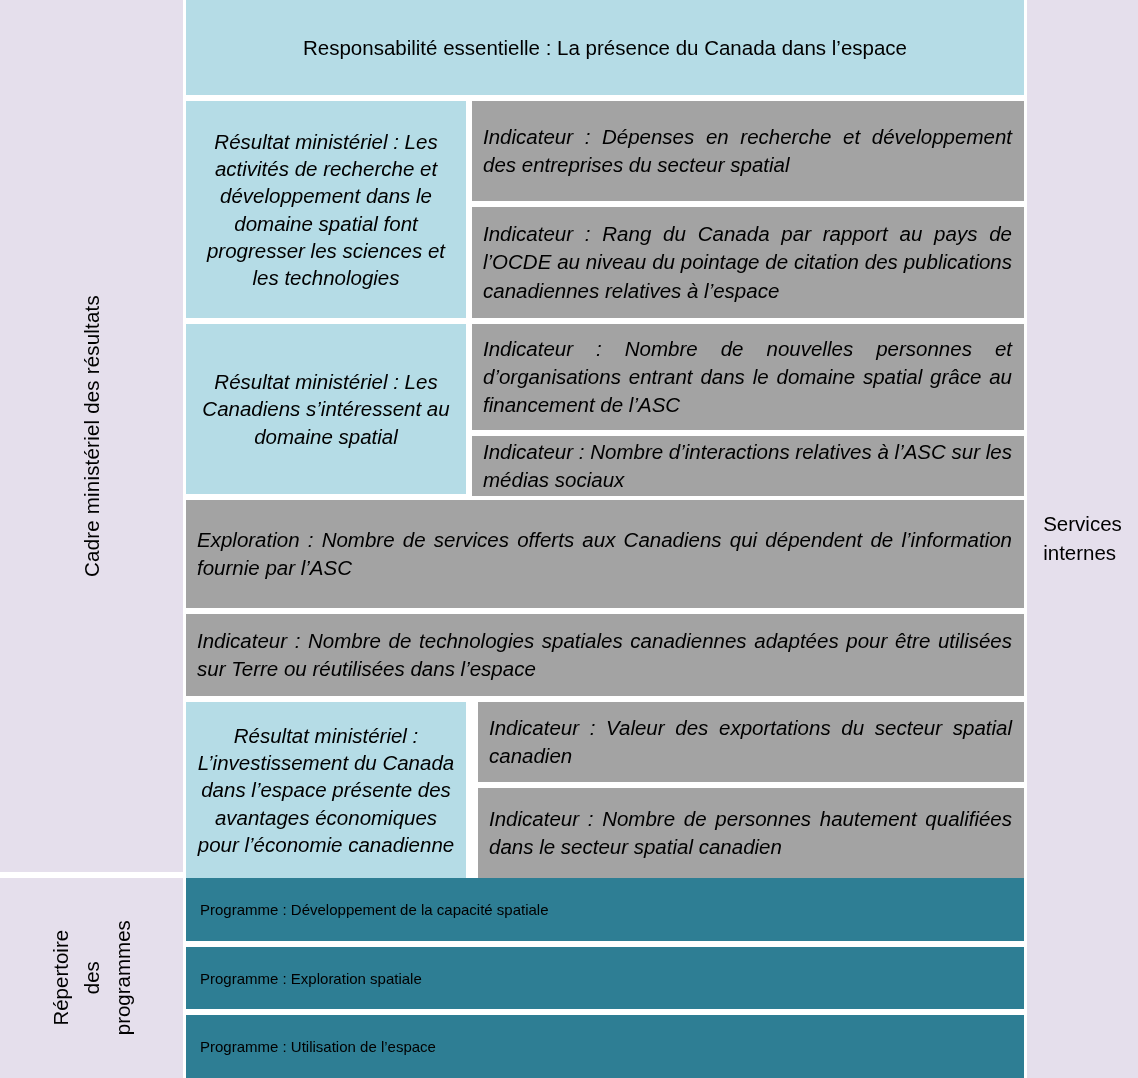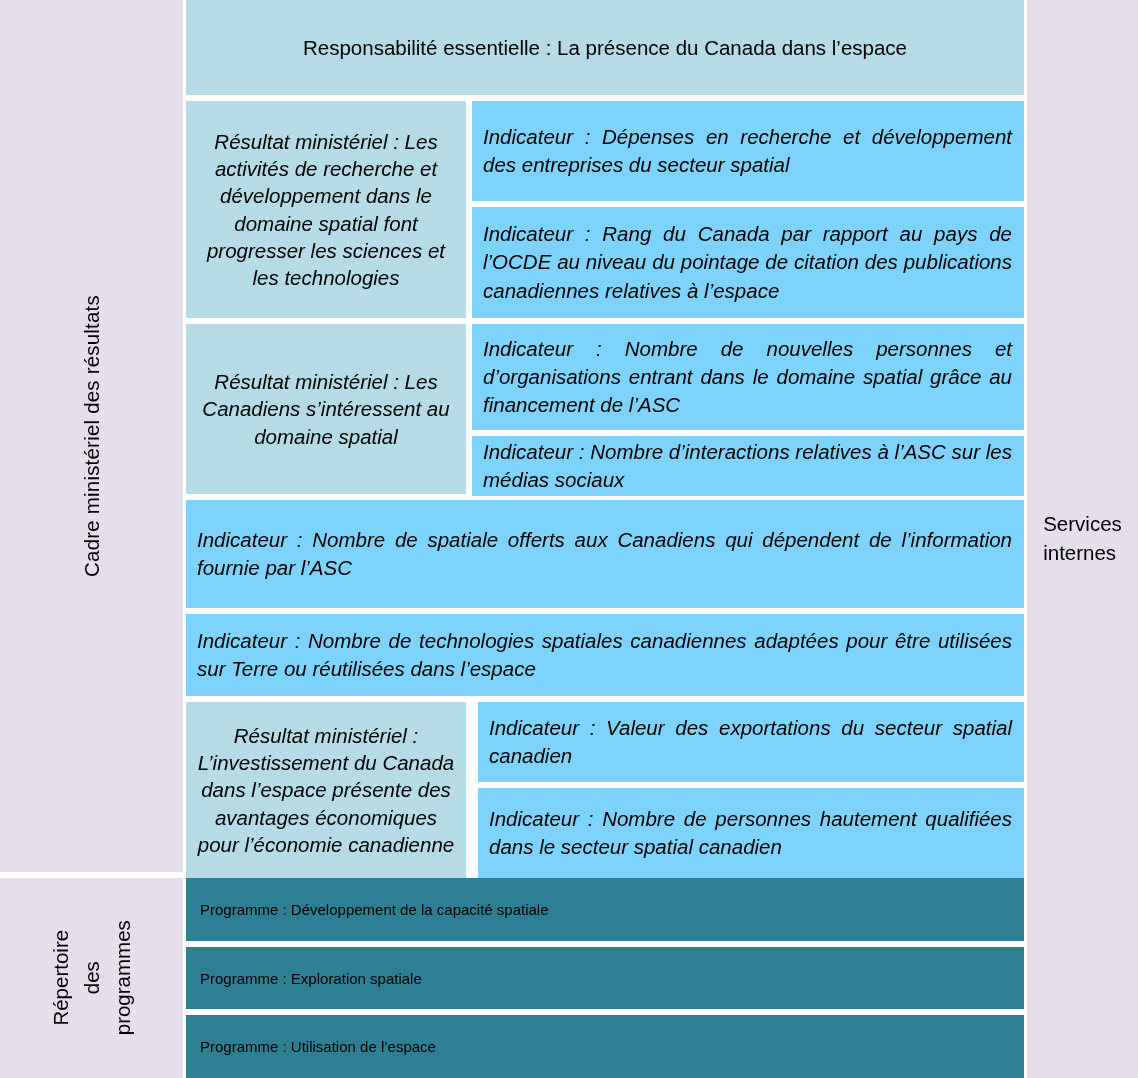--- a/index.html
+++ b/index.html
@@ -125,21 +125,21 @@
     box-sizing: border-box;
     margin-right: 6px;
   }
 
   .indicator-stack {
     flex: 1 1 auto;
     display: flex;
     flex-direction: column;
   }
   .indicator-cell {
-    background: #7dd3fc;
+    background: #a3a3a3;
     flex: 1 1 auto;
     display: flex;
     align-items: center;
     text-align: justify;
     text-align-last: left;
     font-size: 20.5px;
     line-height: 1.37;
     color: #000000;
     padding: 2px 12px 2px 11px;
     box-sizing: border-box;
@@ -245,21 +245,21 @@
           </div>
           <div class="indicator-cell ind-b">
             <span>Indicateur : Nombre d’interactions relatives à l’ASC sur les médias sociaux</span>
           </div>
         </div>
       </div>
 
       <div class="result-row r3">
         <div class="indicator-stack">
           <div class="indicator-cell ind-a">
-            <span>Indicateur : Nombre de spatiale offerts aux Canadiens qui dépendent de l’information fournie par l’ASC</span>
+            <span>Exploration : Nombre de services offerts aux Canadiens qui dépendent de l’information fournie par l’ASC</span>
           </div>
           <div class="indicator-cell ind-b">
             <span>Indicateur : Nombre de technologies spatiales canadiennes adaptées pour être utilisées sur Terre ou réutilisées dans l’espace</span>
           </div>
         </div>
       </div>
 
       <div class="result-row r4">
         <div class="result-cell">Résultat ministériel : L’investissement du Canada dans l’espace présente des avantages économiques pour l’économie canadienne</div>
         <div class="indicator-stack">

